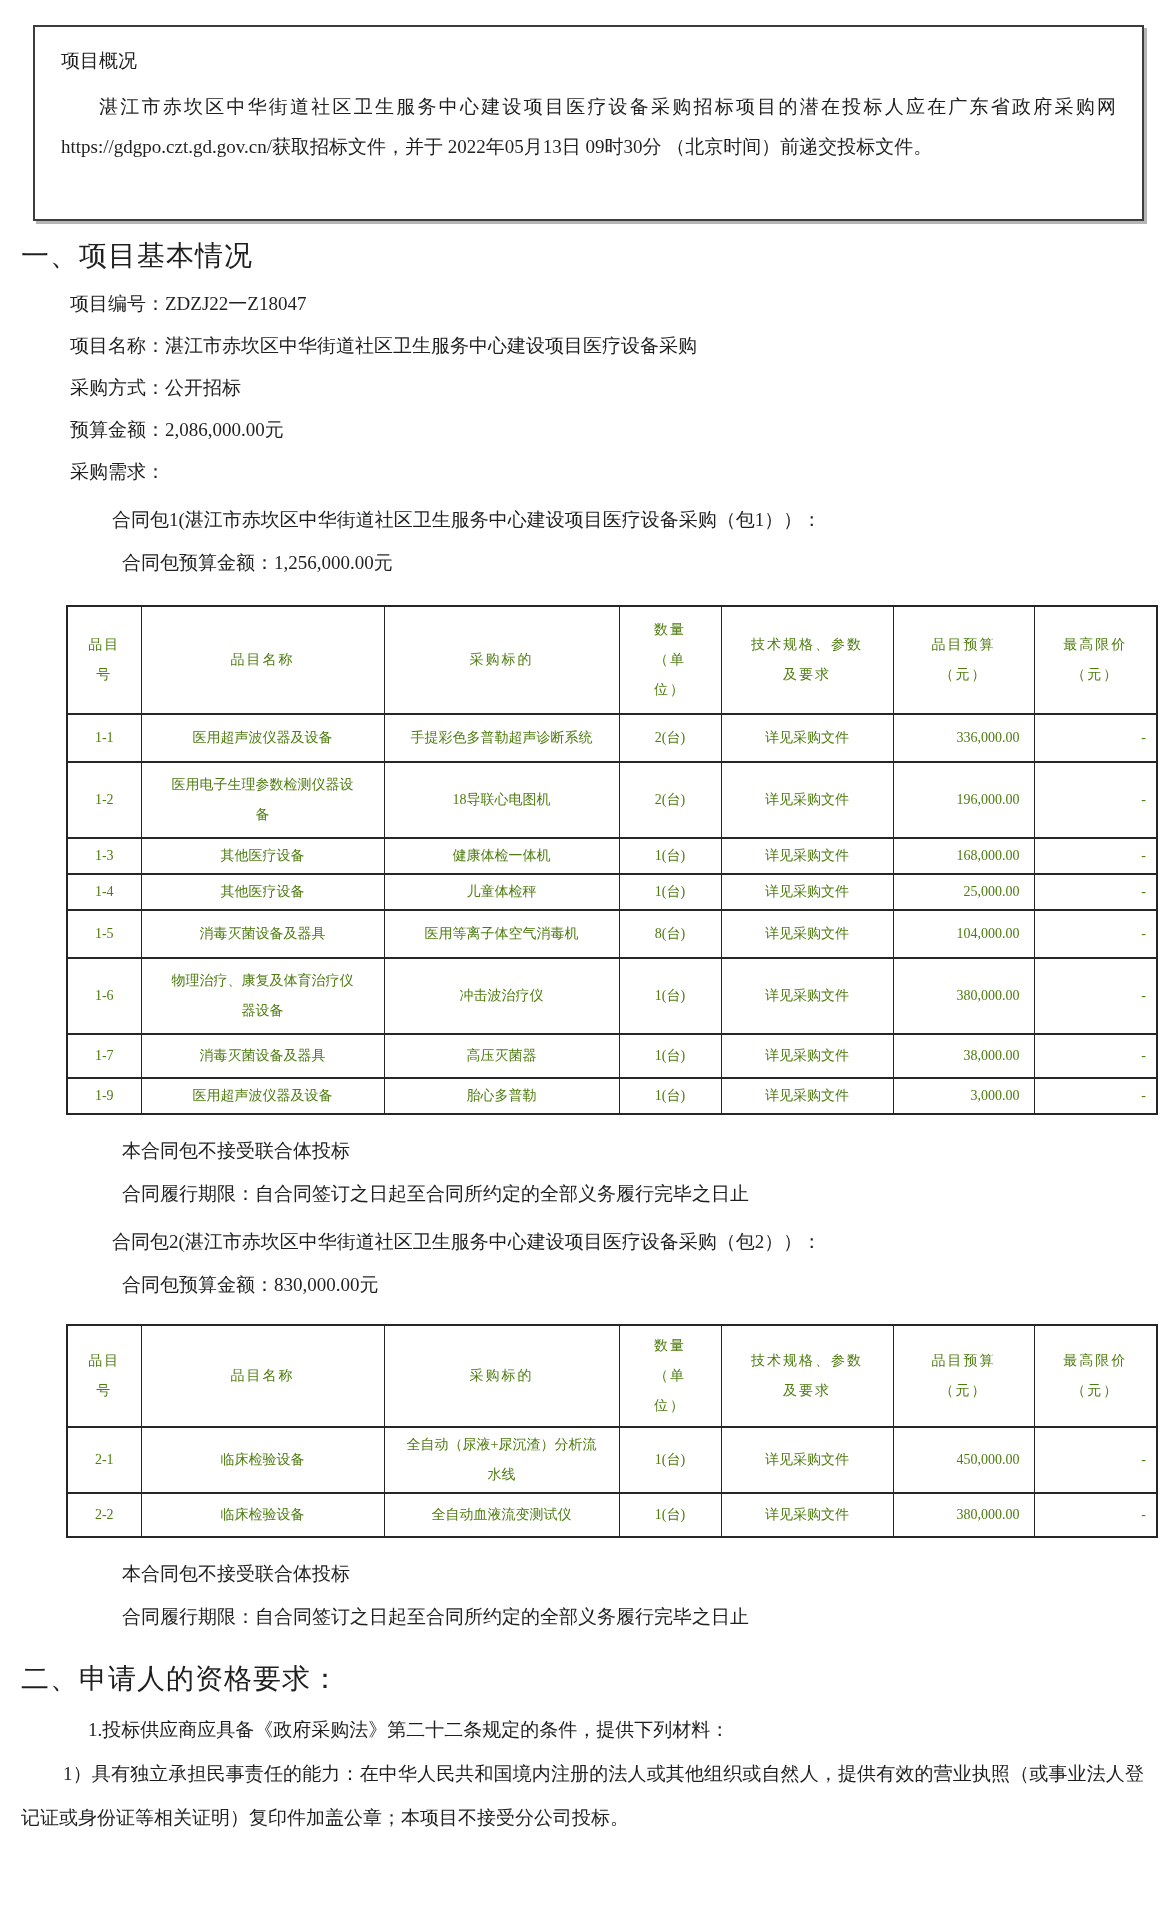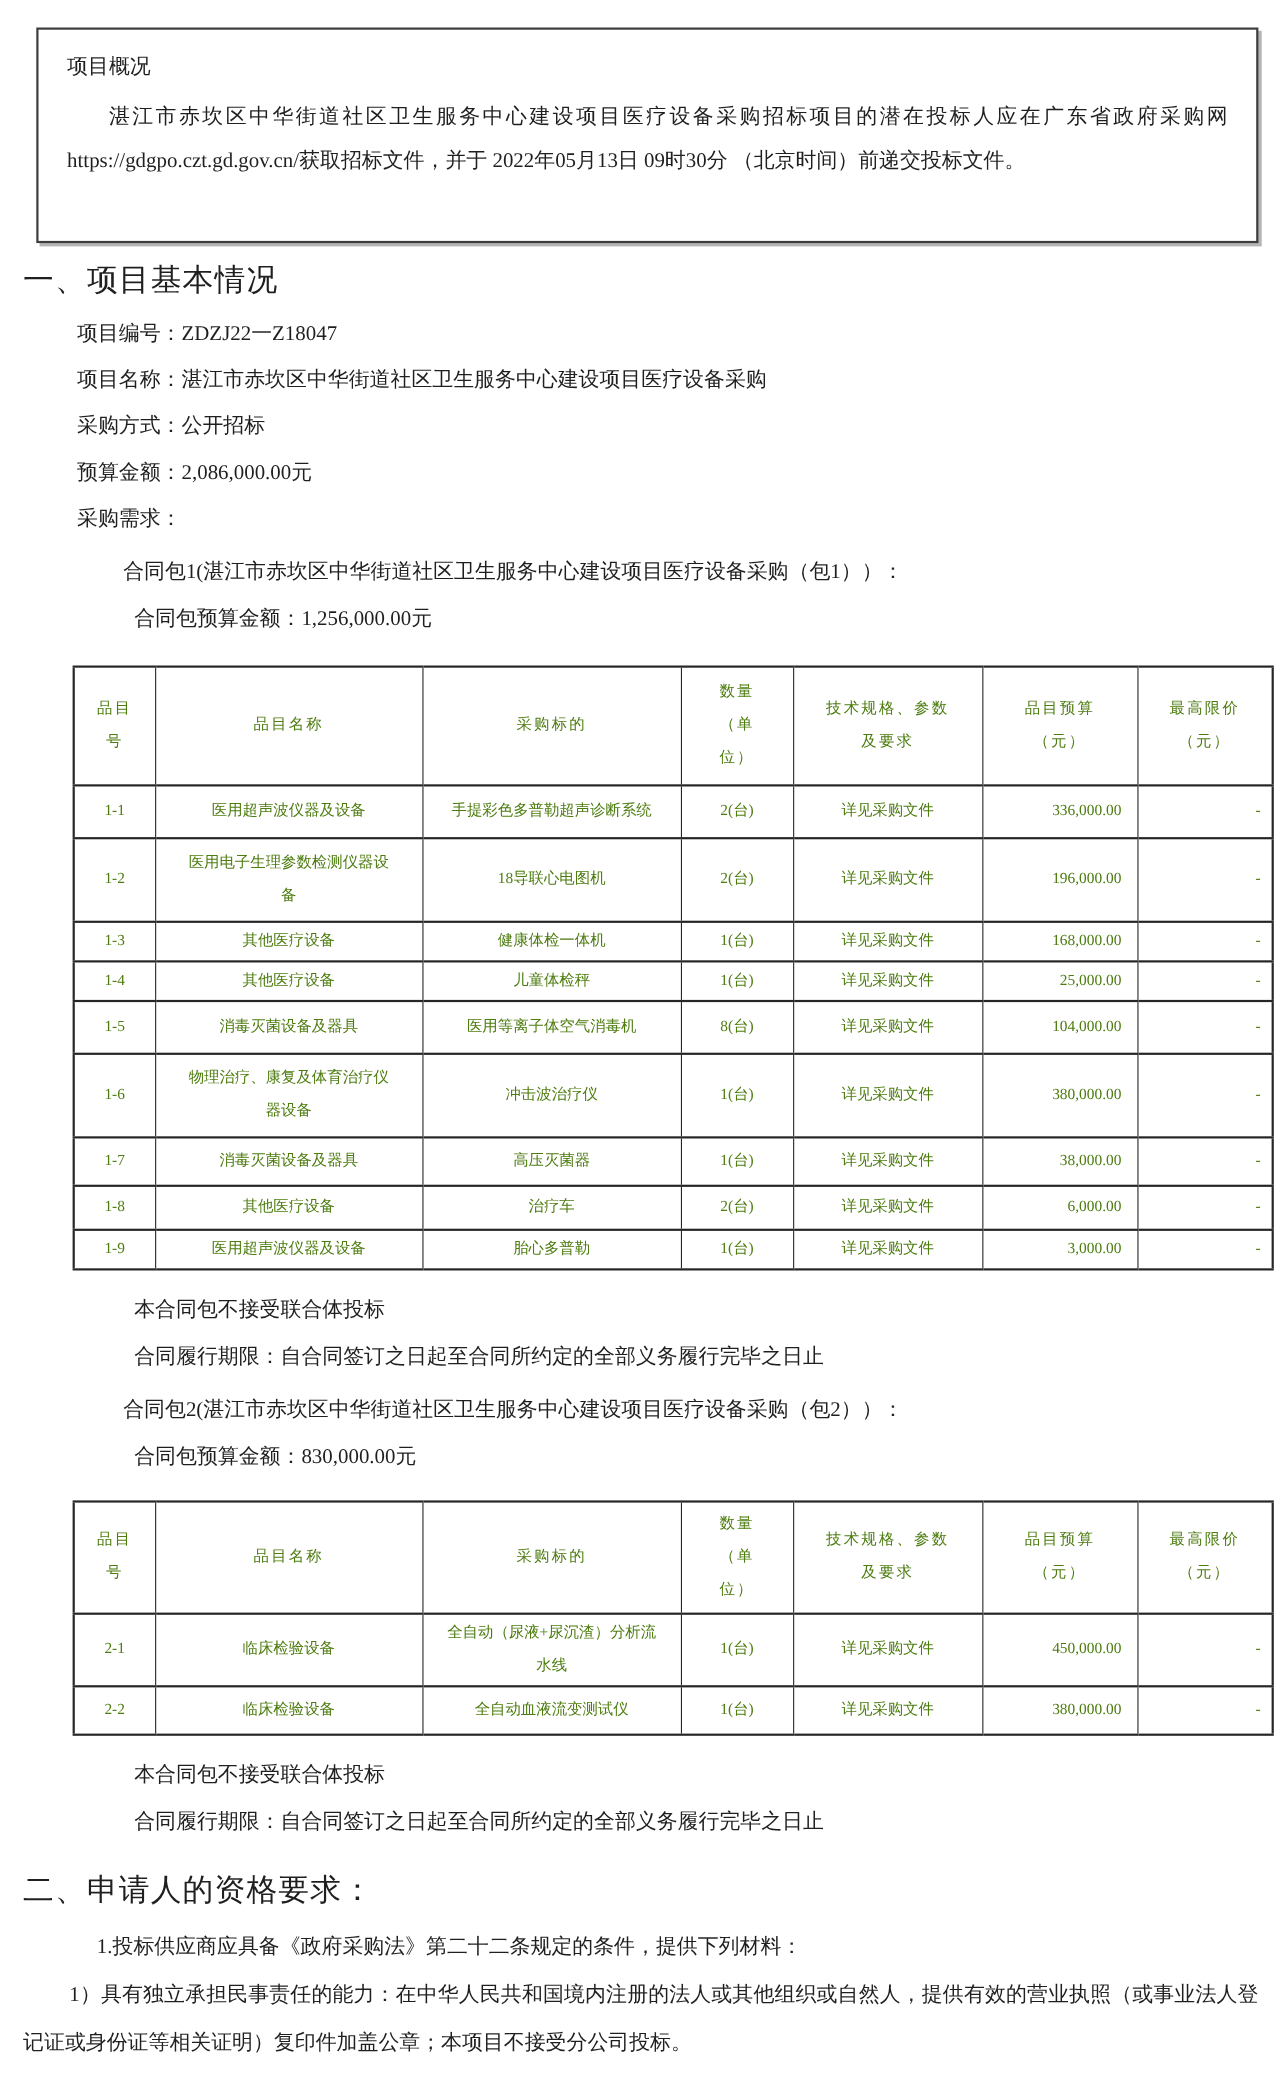--- a/index.html
+++ b/index.html
@@ -204,29 +204,20 @@
       </tr>
       <tr class="rh44">
         <td class="c-no">1-7</td>
         <td class="c-name">消毒灭菌设备及器具</td>
         <td class="c-target">高压灭菌器</td>
         <td class="c-qty">1(台)</td>
         <td class="c-spec">详见采购文件</td>
         <td class="c-budget">38,000.00</td>
         <td class="c-cap">-</td>
       </tr>
-      <tr class="rh40">
-        <td class="c-no">1-8</td>
-        <td class="c-name">其他医疗设备</td>
-        <td class="c-target">治疗车</td>
-        <td class="c-qty">2(台)</td>
-        <td class="c-spec">详见采购文件</td>
-        <td class="c-budget">6,000.00</td>
-        <td class="c-cap">-</td>
-      </tr>
       <tr class="rh42">
         <td class="c-no">1-9</td>
         <td class="c-name">医用超声波仪器及设备</td>
         <td class="c-target">胎心多普勒</td>
         <td class="c-qty">1(台)</td>
         <td class="c-spec">详见采购文件</td>
         <td class="c-budget">3,000.00</td>
         <td class="c-cap">-</td>
       </tr>
     </tbody>

